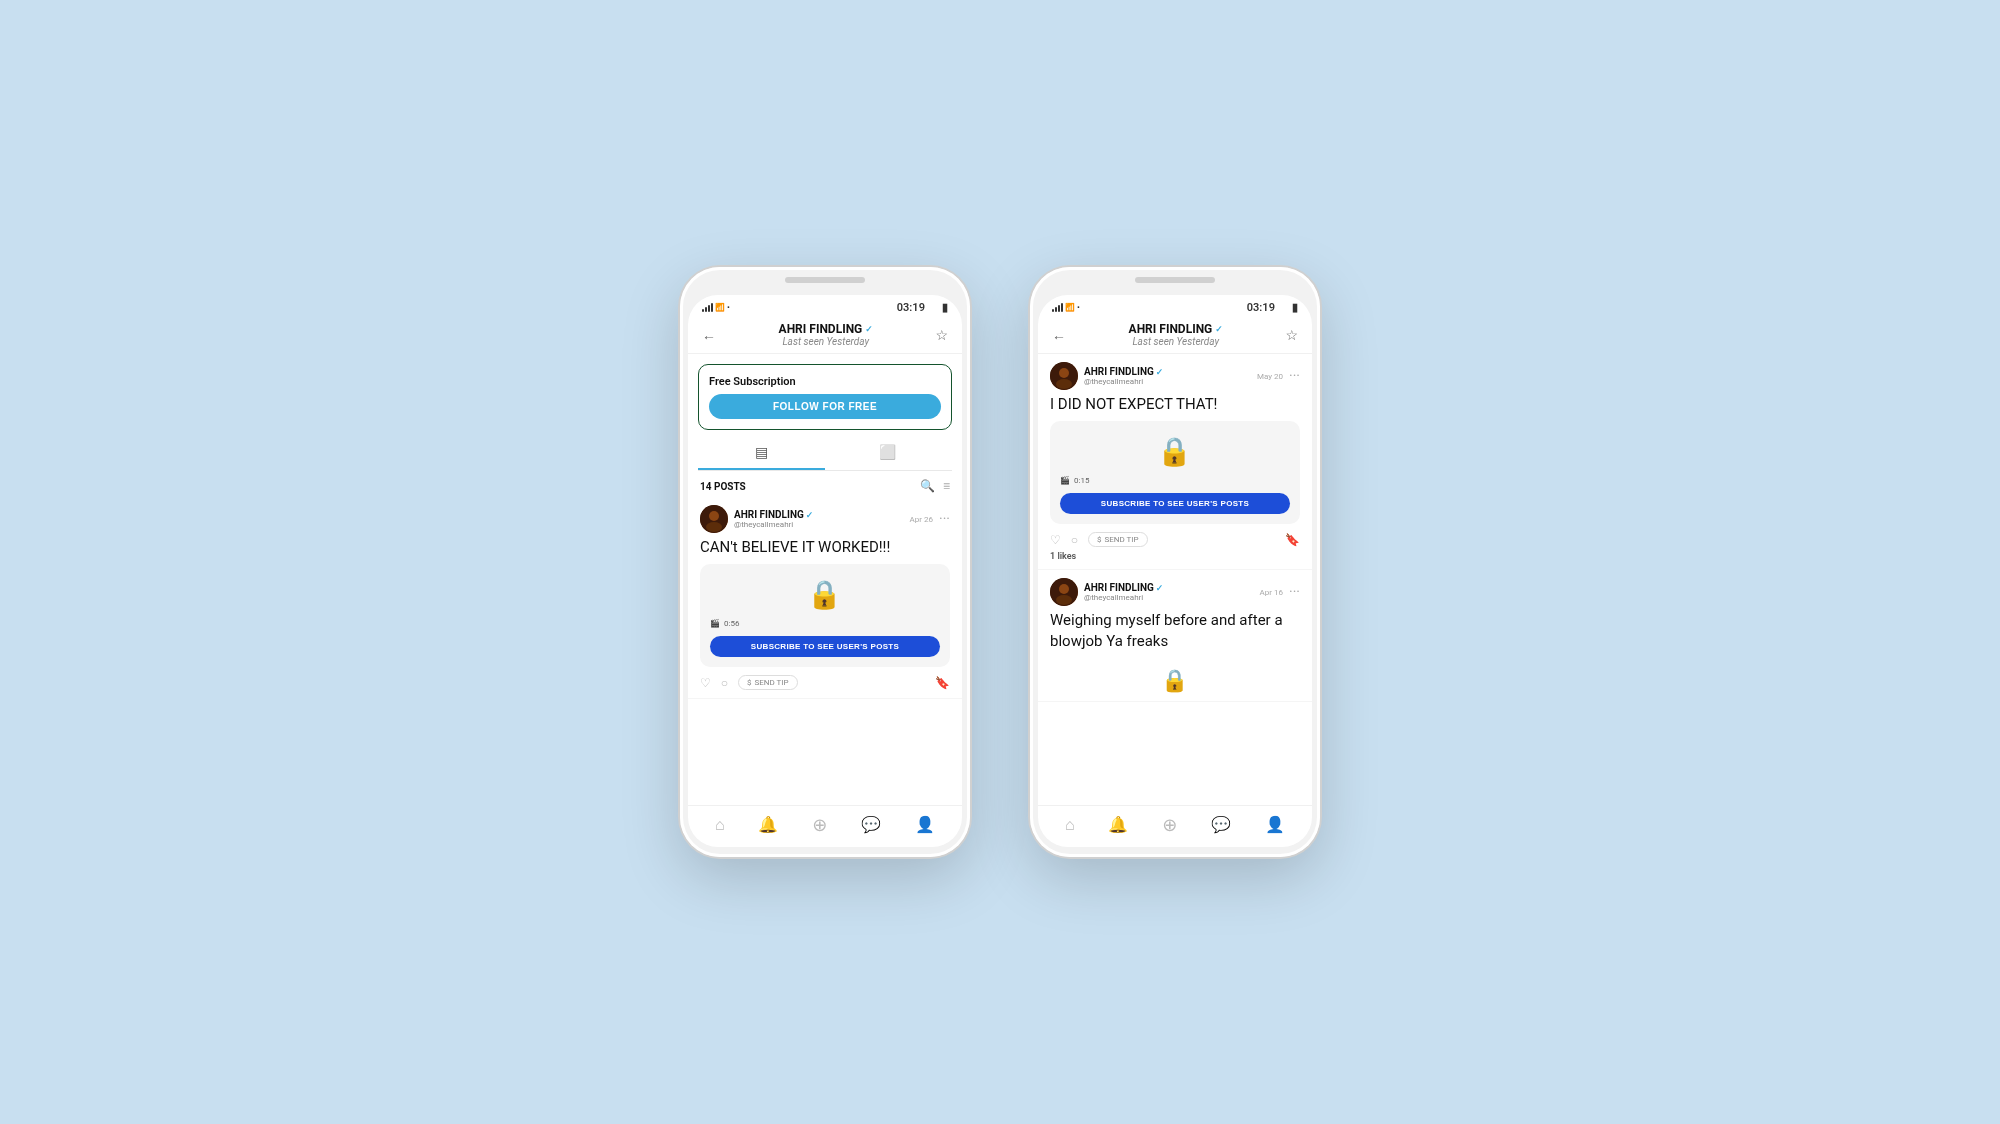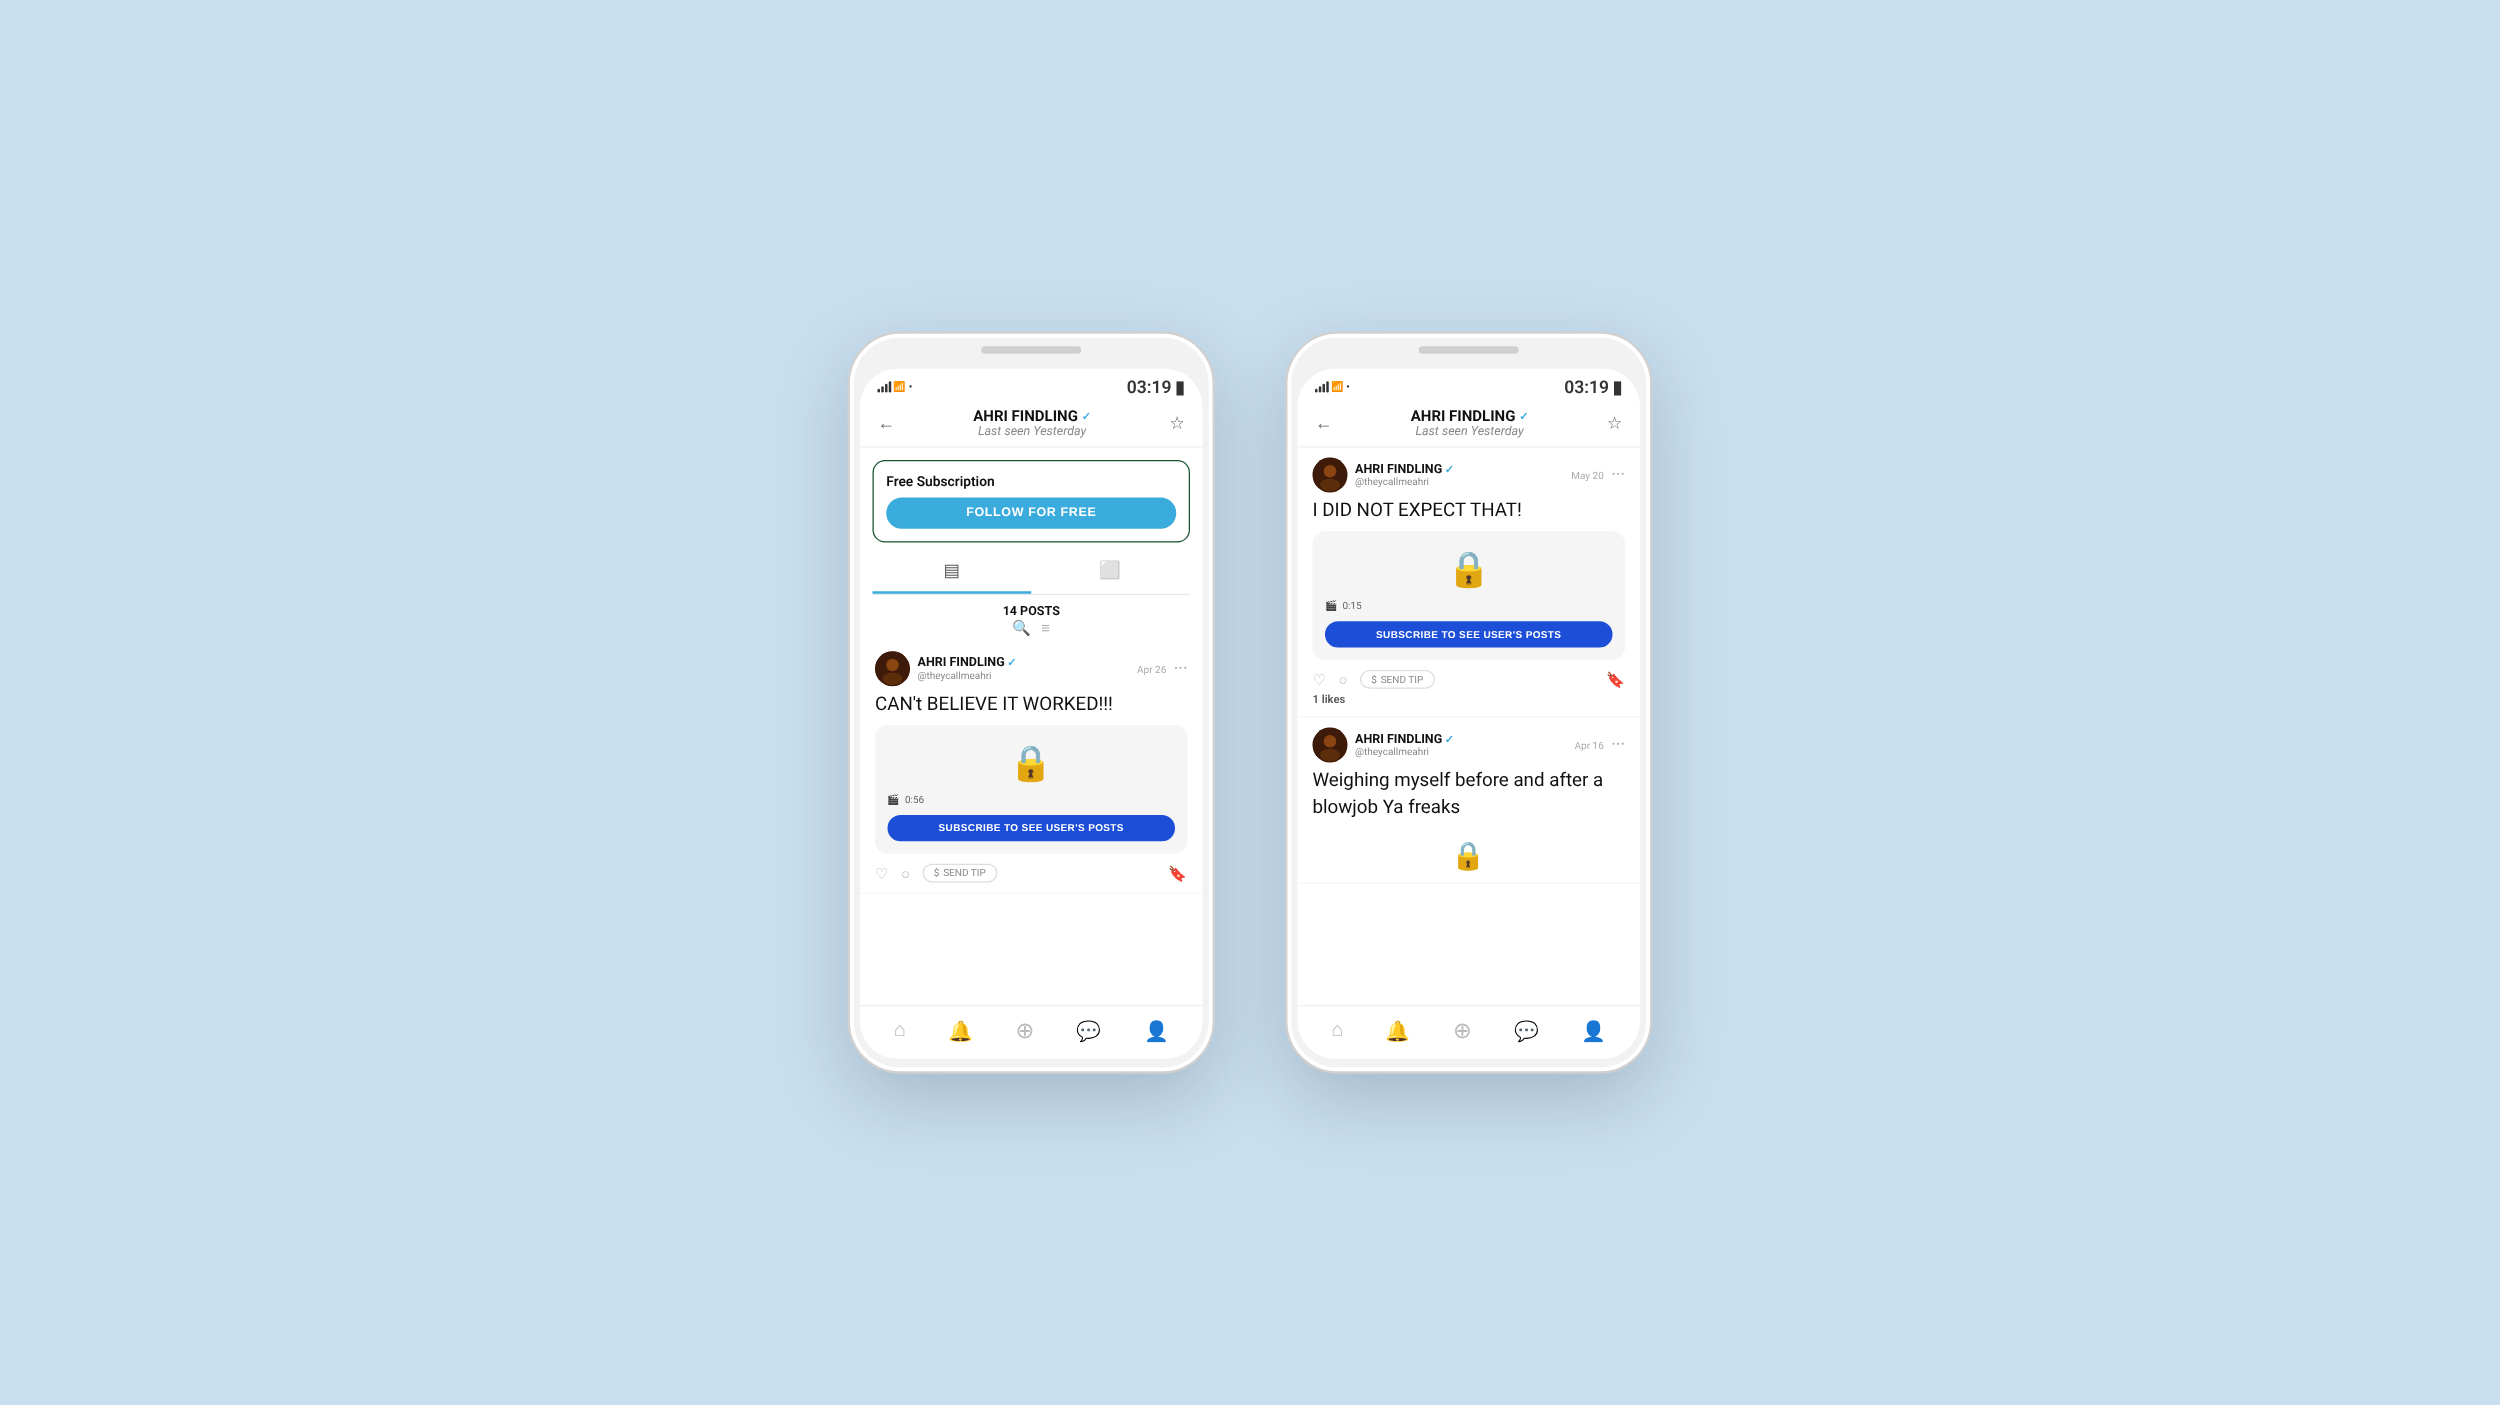--- a/index.html
+++ b/index.html
@@ -63,21 +63,21 @@
       justify-content: space-between;
       align-items: center;
       padding: 6px 14px 2px;
       font-size: 8px;
       font-weight: 600;
       color: #333;
       flex-shrink: 0;
     }
 
     .status-left { display: flex; align-items: center; gap: 2px; }
-    .status-right { display: flex; align-items: center; gap: 3px; font-size: 14px; }
+    .status-right { display: flex; align-items: center; gap: 17px; font-size: 11px; }
 
     .signal-bars { display: flex; align-items: flex-end; gap: 1px; }
     .signal-bar { width: 2px; background: #333; border-radius: 1px; }
 
     
     .header {
       display: flex;
       align-items: center;
       justify-content: space-between;
       padding: 6px 14px 6px;
@@ -153,21 +153,20 @@
     .tab-item.active {
       border-bottom: 2px solid #3aabdd;
     }
 
     .posts-header {
       display: flex;
       align-items: center;
       justify-content: space-between;
       padding: 8px 12px 4px;
       flex-shrink: 0;
-      flex-direction: column;
     }
 
     .posts-count {
       font-size: 10px;
       font-weight: 700;
       color: #111;
     }
 
     .posts-actions { display: flex; gap: 8px; }
 

